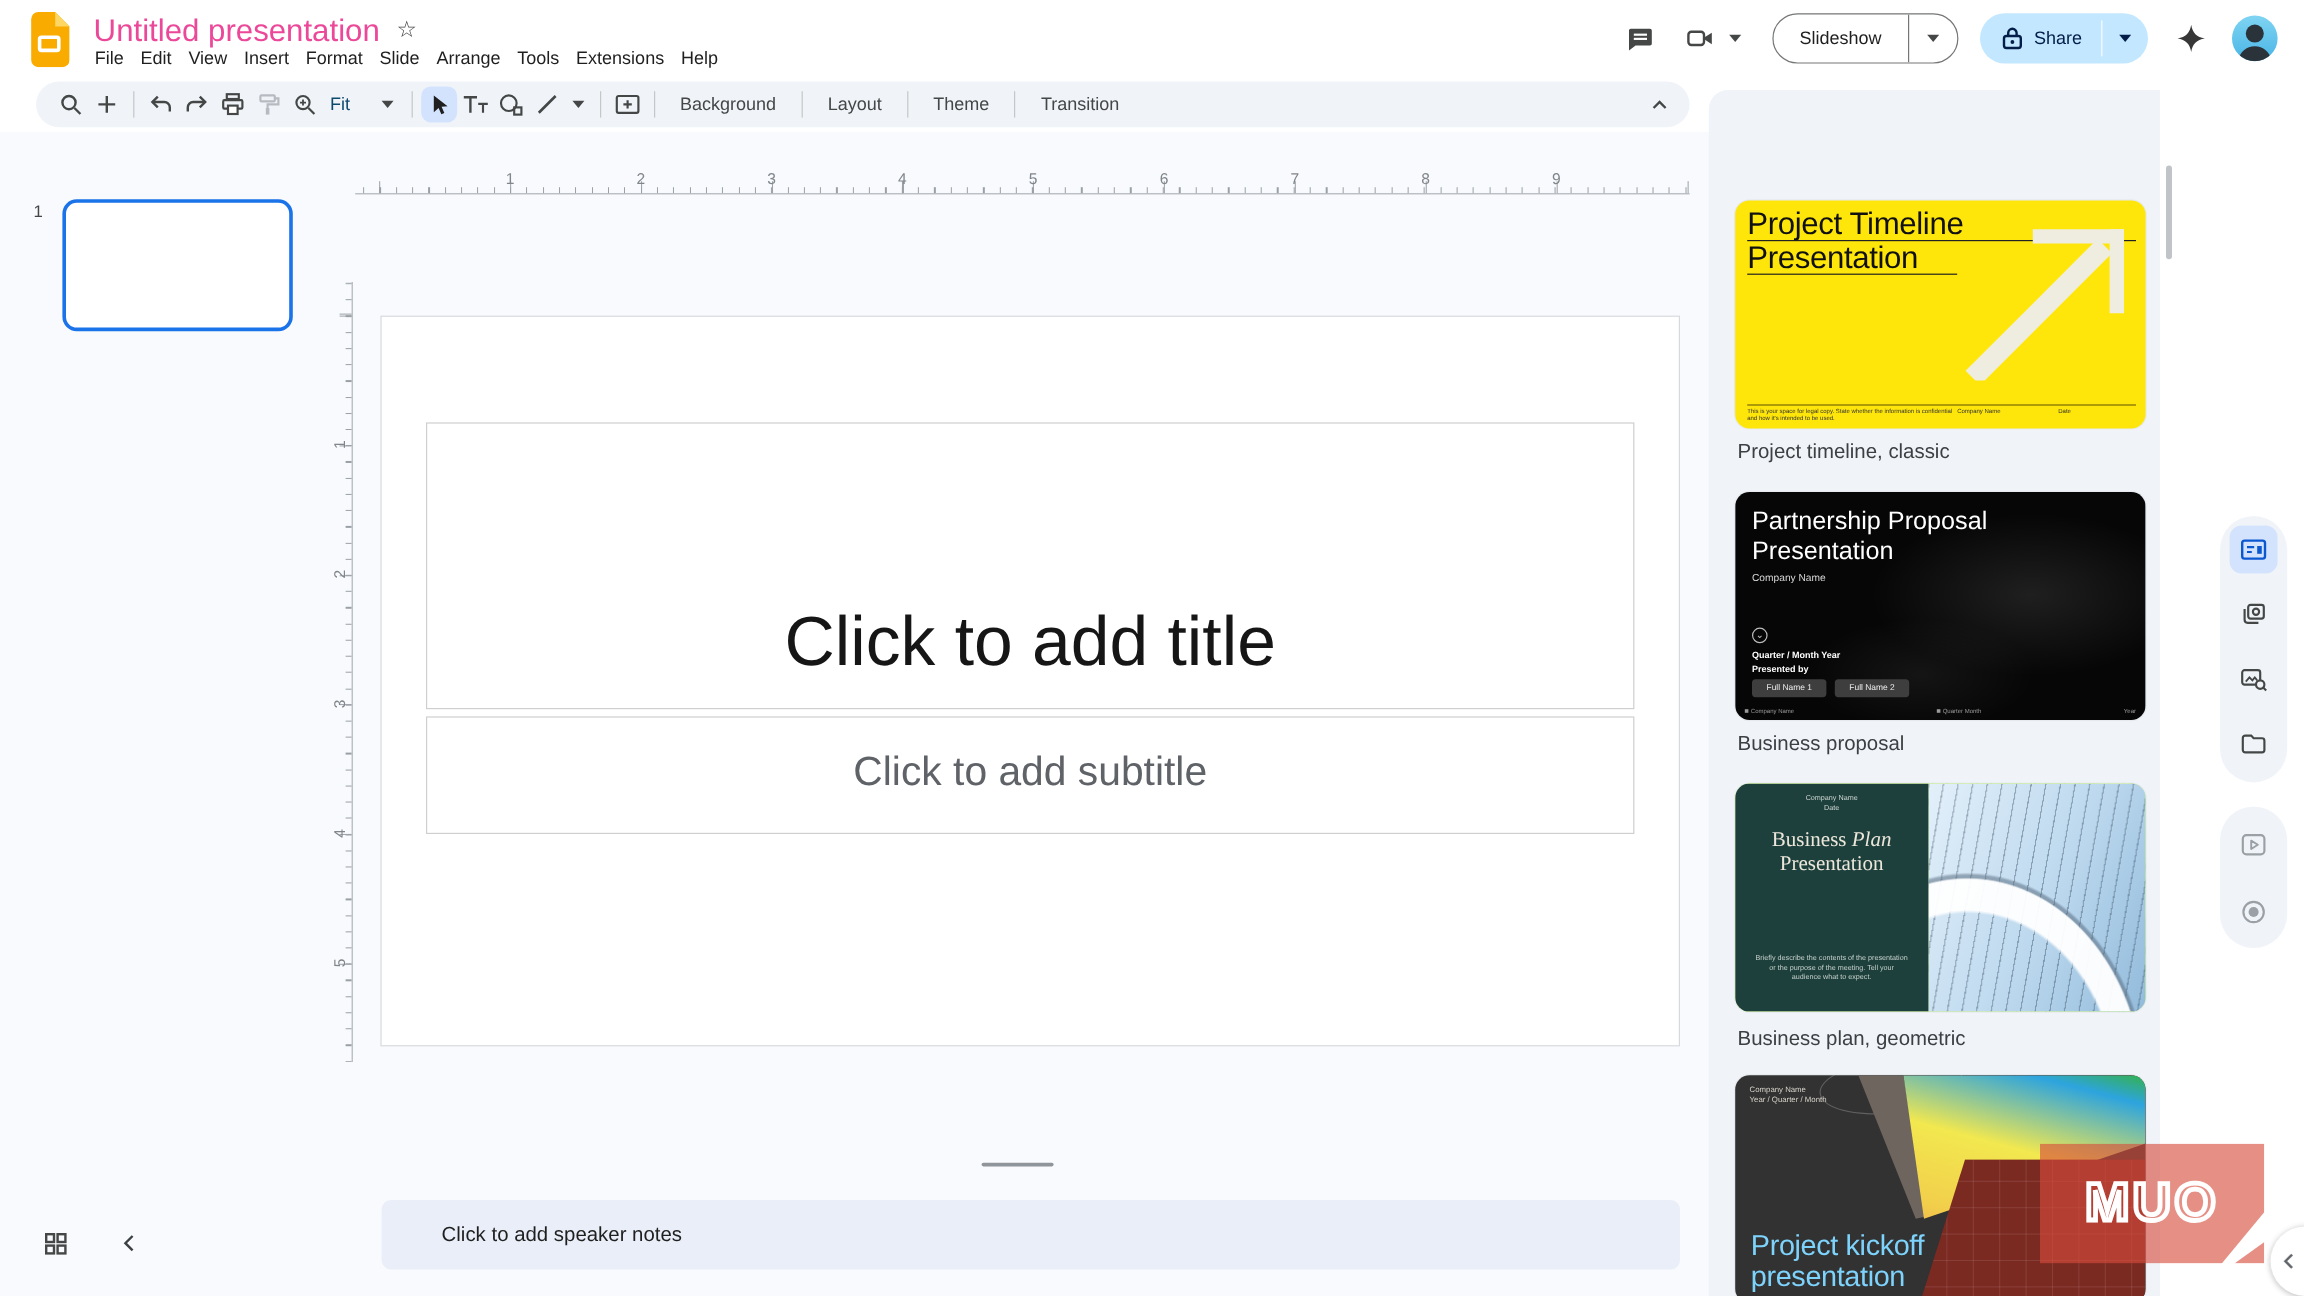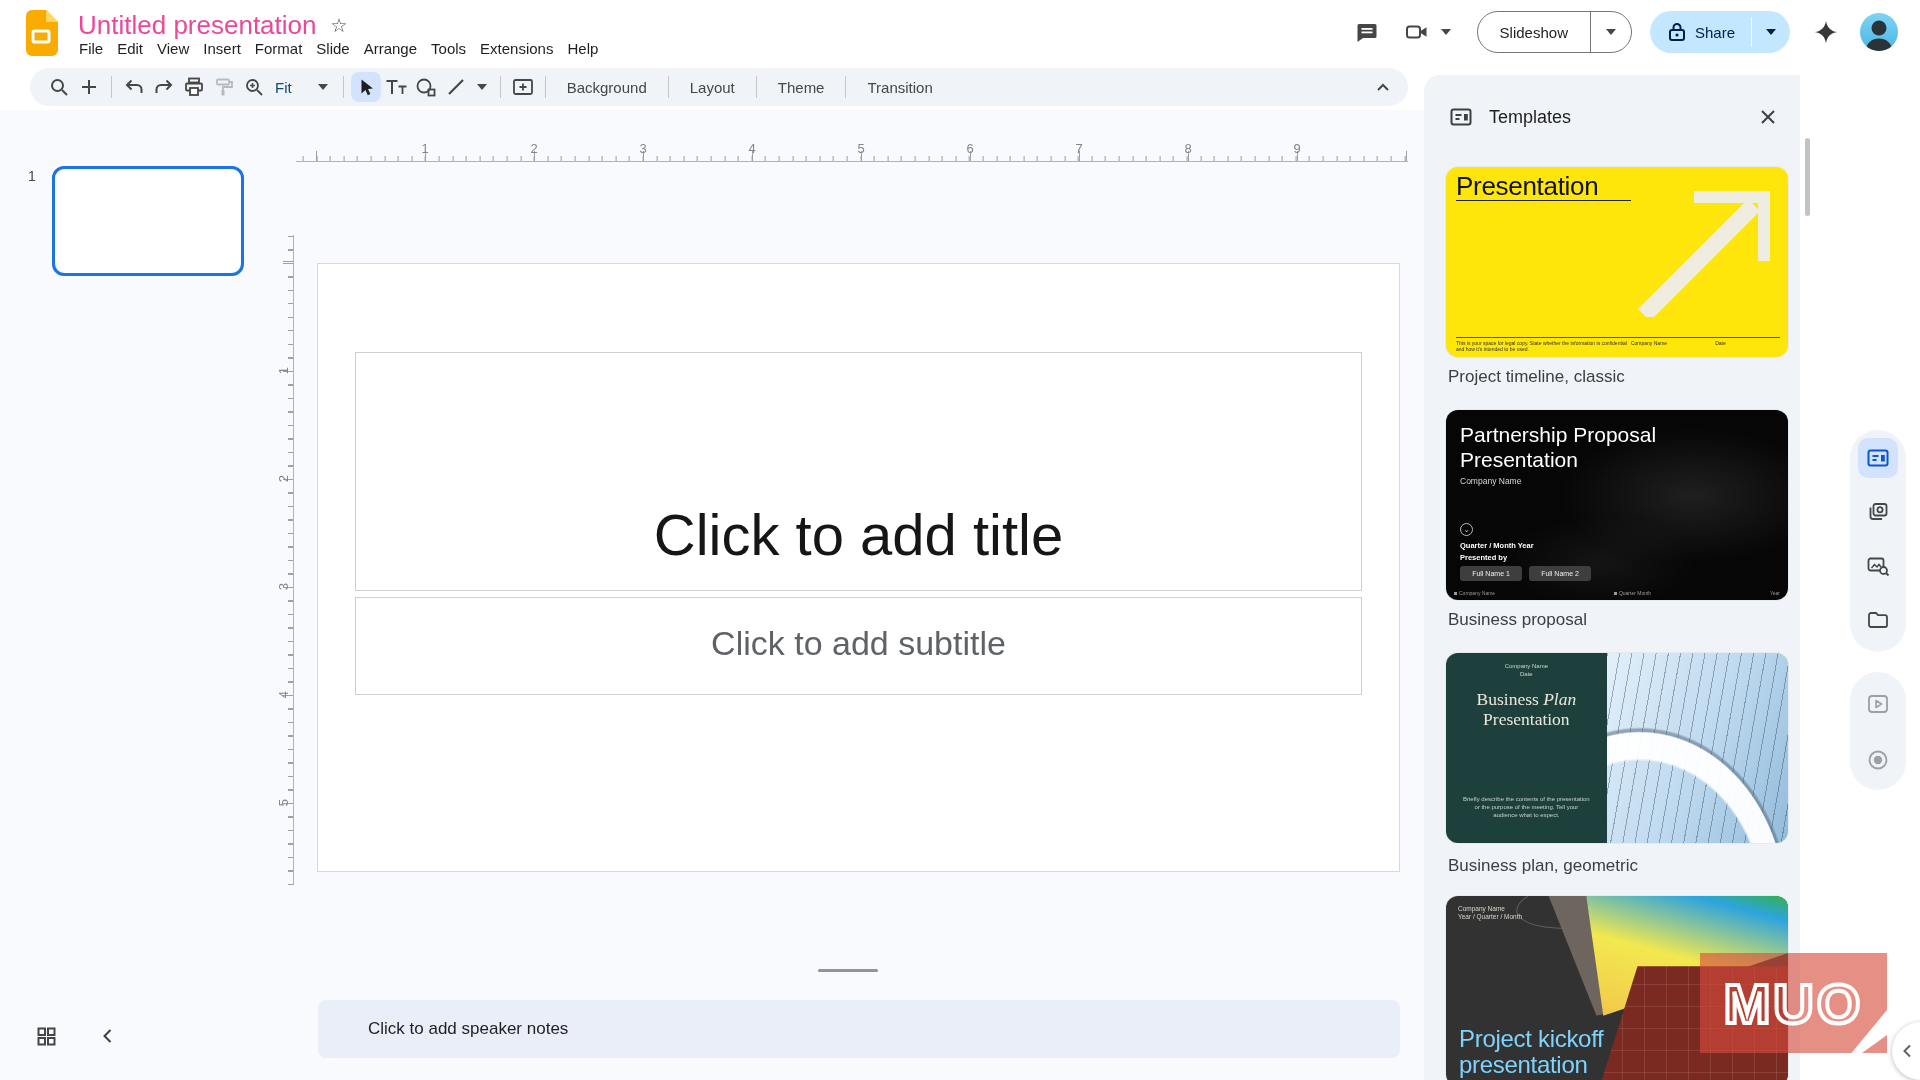--- a/index.html
+++ b/index.html
@@ -137,21 +137,21 @@
   .rail1 { left:1850px; top:430px; height:222px; padding-top:8px; gap:14px; }
   .rail2 { left:1850px; top:672px; height:118px; padding-top:12px; gap:16px; }
   .rail-ic { width:40px; height:40px; border-radius:10px; display:flex; align-items:center; justify-content:center; cursor:pointer; flex:0 0 auto; }
   .rail-ic.sel { background:#d3e3fd; }
 
   
   .muo { position:absolute; left:1700px; top:953px; width:187px; height:100px; background:rgba(214,75,58,.62);
     clip-path:polygon(0 0, 100% 0, 100% 57%, 81% 100%, 0 100%); display:flex; align-items:center; justify-content:center; }
   .muo-tri { position:absolute; left:1862px; top:1035px; width:25px; height:18px; background:rgba(214,75,58,.62);
     clip-path:polygon(100% 0, 100% 100%, 0 100%); }
-  .muo-text { font-size:56px; font-weight:700; letter-spacing:3px; color:transparent; -webkit-text-stroke:4px #fff; font-family:"Liberation Sans",sans-serif; }
+  .muo-text { font-size:44px; font-weight:700; letter-spacing:3px; color:transparent; -webkit-text-stroke:4px #fff; font-family:"Liberation Sans",sans-serif; }
   .edge-btn { position:absolute; left:1892px; top:1022px; width:58px; height:58px; border-radius:50%; background:#fff;
     box-shadow:0 1px 5px rgba(0,0,0,.28); display:flex; align-items:center; cursor:pointer; padding-left:8px; }
 
   svg { display:block; }
 </style>
 </head>
 <body>
 
 <div id="app">
 
@@ -418,38 +418,24 @@
     <div class="collapse-film">
       <span>
           <svg width="18" height="18" viewBox="0 0 18 18">
             <path d="M11.5 3L5.5 9l6 6" fill="none" stroke="#3c4043" stroke-width="2"></path>
           </svg>
         </span>
     </div>
   </div>
 
   <aside class="panel">
-    <div class="panel-head">
-      <span>
-        <svg width="26" height="24" viewBox="0 0 24 24">
-            <rect x="2.5" y="4.5" width="19" height="15" rx="2" fill="none" stroke="#3c4043" stroke-width="2"></rect>
-            <path d="M6.5 10h6M6.5 14h4" stroke="#3c4043" stroke-width="1.8"></path>
-            <rect x="15" y="9" width="3.8" height="6.5" fill="#3c4043"></rect>
-          </svg>
-      </span>
-      <span class="panel-title">Templates</span>
-      <span class="panel-close">
-        <svg width="20" height="20" viewBox="0 0 20 20">
-            <path d="M4 4l12 12M16 4L4 16" stroke="#3c4043" stroke-width="2"></path>
-          </svg>
-      </span>
-    </div>
 
     <div class="card c1" style="top:92px">
       <div class="t-wrap">
+        <div class="t-line">Project Timeline</div>
         <div class="t-line t2">Presentation</div>
       </div>
       <div class="arrow">
         <svg width="142" height="128" viewBox="0 0 142 128">
             <path d="M8 126L118 16" stroke="#efece0" stroke-width="17"></path>
             <path d="M58 8h76" stroke="#efece0" stroke-width="12"></path>
             <path d="M128 2v70" stroke="#efece0" stroke-width="12"></path>
           </svg>
       </div>
       <div class="foot">

